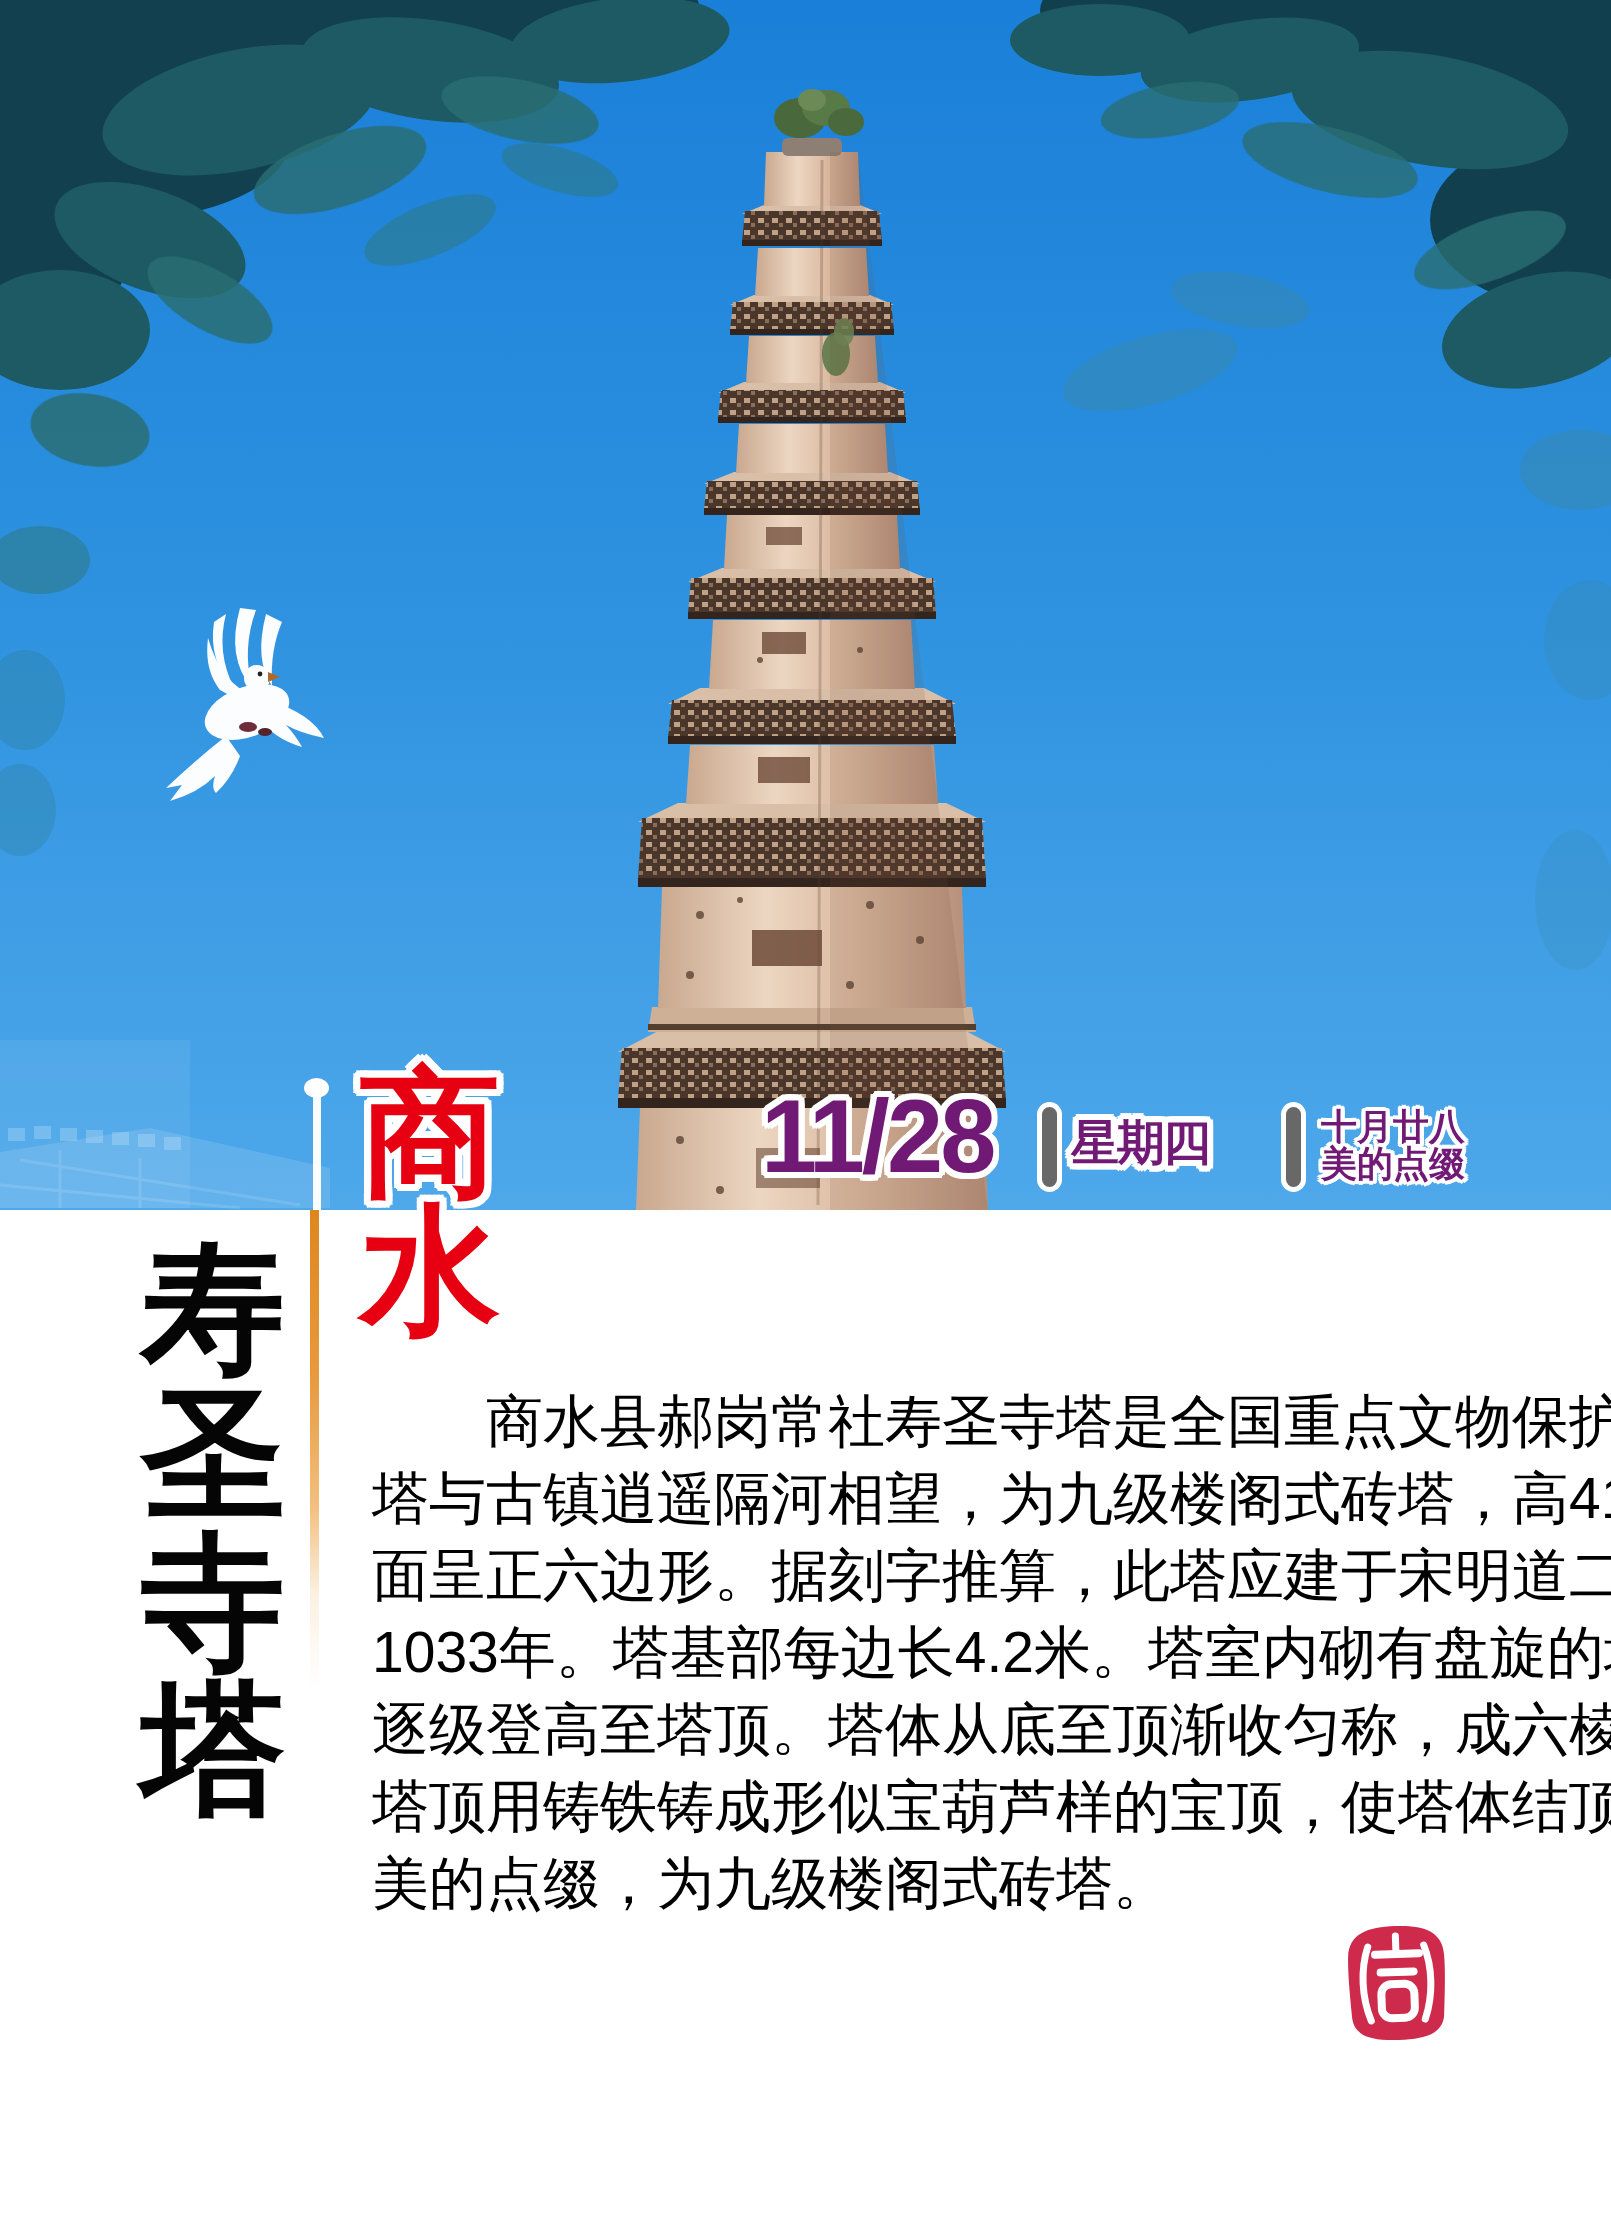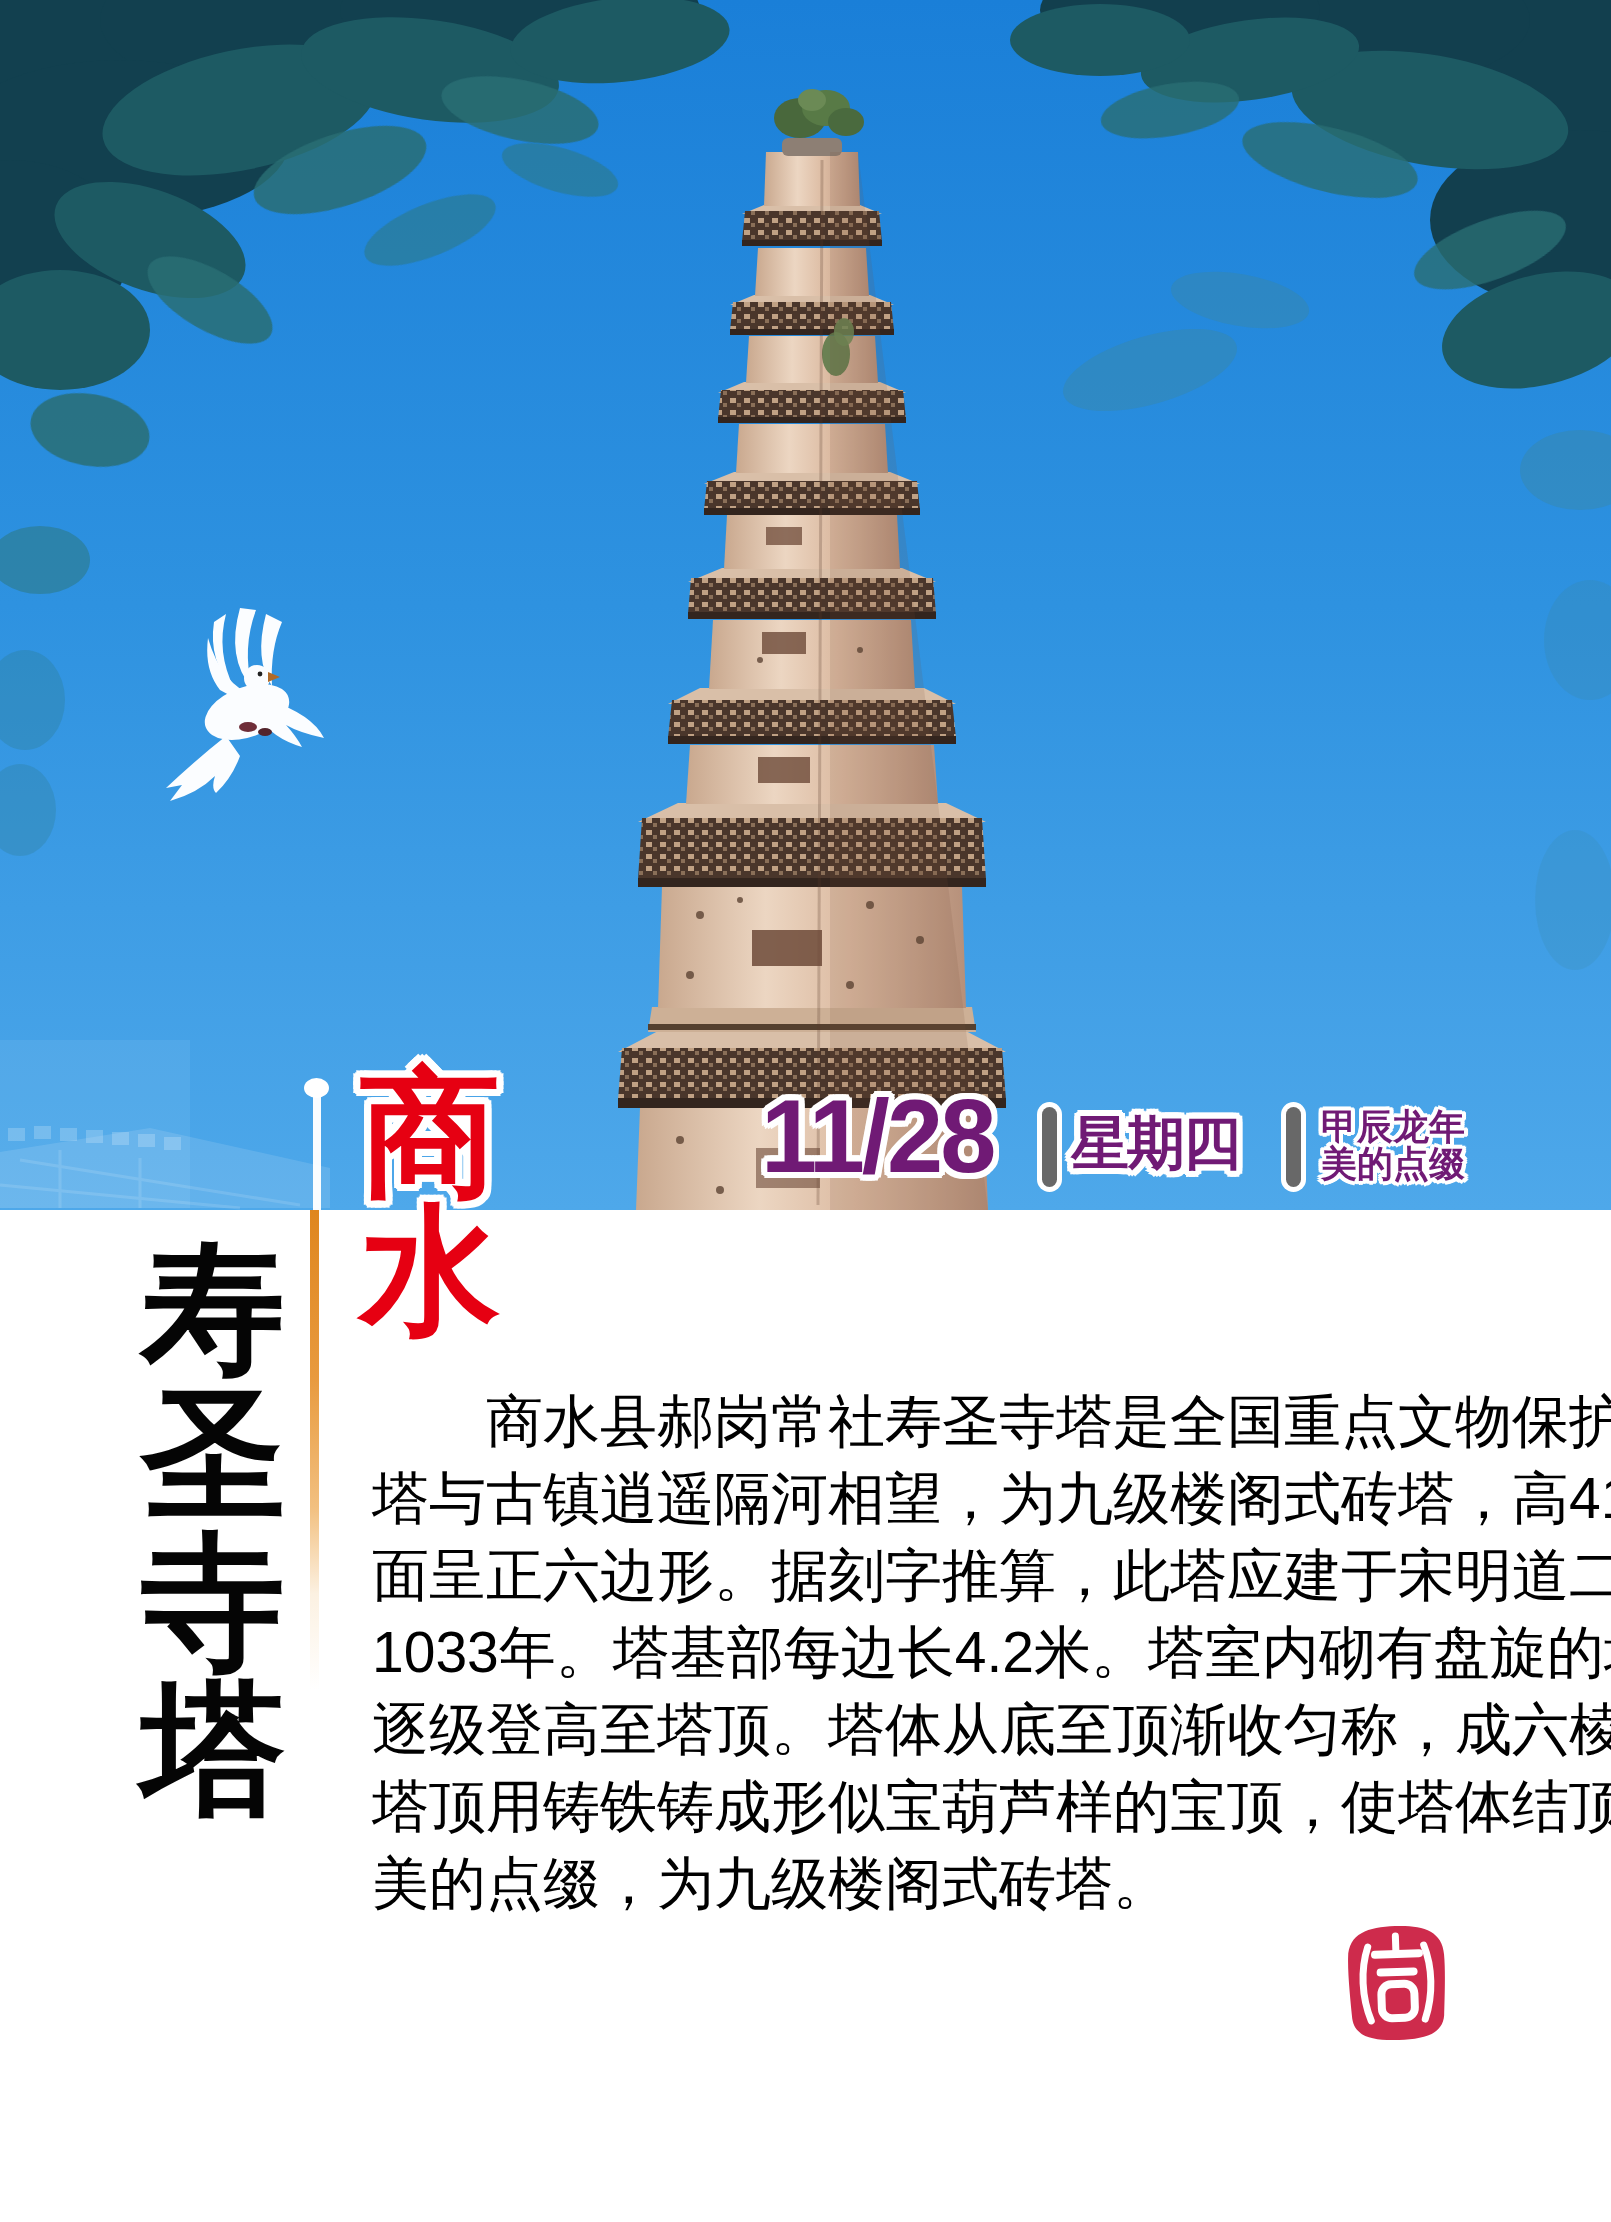--- a/index.html
+++ b/index.html
@@ -19,21 +19,21 @@
   .outl-lg{ text-shadow:
     7px 0 #fff,-7px 0 #fff,0 7px #fff,0 -7px #fff,
     5px 5px #fff,-5px 5px #fff,5px -5px #fff,-5px -5px #fff,
     7px 4px #fff,-7px 4px #fff,7px -4px #fff,-7px -4px #fff,
     4px 7px #fff,-4px 7px #fff,4px -7px #fff,-4px -7px #fff;}
   
   .datebar{position:absolute;left:755px;top:1095px;width:780px;height:115px;color:#701a75;}
   .date-num{position:absolute;left:6px;top:-8px;font-size:103px;font-weight:900;letter-spacing:-3px;line-height:100px;transform:scaleX(.98);transform-origin:left;}
   .sep-bar{position:absolute;top:12px;width:15px;height:80px;background:#686868;border-radius:8px;box-shadow:0 0 0 5px #fff;}
   .sep-bar.b1{left:287px;} .sep-bar.b2{left:531px;}
-  .weekday{position:absolute;left:316px;top:8px;font-size:58px;font-weight:900;letter-spacing:-2px;line-height:80px;}
+  .weekday{position:absolute;left:316px;top:8px;font-size:48px;font-weight:900;letter-spacing:-2px;line-height:80px;}
   .lunar{position:absolute;left:566px;top:13px;font-size:36px;font-weight:800;line-height:37px;letter-spacing:0px;}
   
   .place-char{position:absolute;left:358px;width:144px;height:140px;text-align:center;
     font-family:"Liberation Serif","DejaVu Serif",serif;font-weight:700;
     font-size:140px;line-height:138px;color:#e60012;}
   .place-char.c1{top:1066px;}
   .place-char.c2{top:1203px;}
   
   .div-dot{position:absolute;left:304px;top:1078px;width:25px;height:20px;background:#fff;border-radius:50%;}
   .div-stem-white{position:absolute;left:313px;top:1094px;width:8px;height:118px;background:rgba(255,255,255,.97);}
@@ -267,21 +267,21 @@
     </g>
   </svg>
   </div>
 
   <div class="datebar">
     <div class="date-num outl">11/28</div>
     <div class="sep-bar b1"></div>
     <div class="weekday outl">星期四</div>
     <div class="sep-bar b2"></div>
     <div class="lunar">
-      <div class="outl-sm">甲辰龙年</div>
+      <div class="outl-sm">十月廿八</div>
       <div class="outl-sm">美的点缀</div>
     </div>
   </div>
 
   <div class="place-char c1 outl-lg">商</div>
   <div class="place-char c2 outl-lg">水</div>
 
   <div class="div-dot"></div>
   <div class="div-stem-white"></div>
   <div class="div-line-orange"></div>

